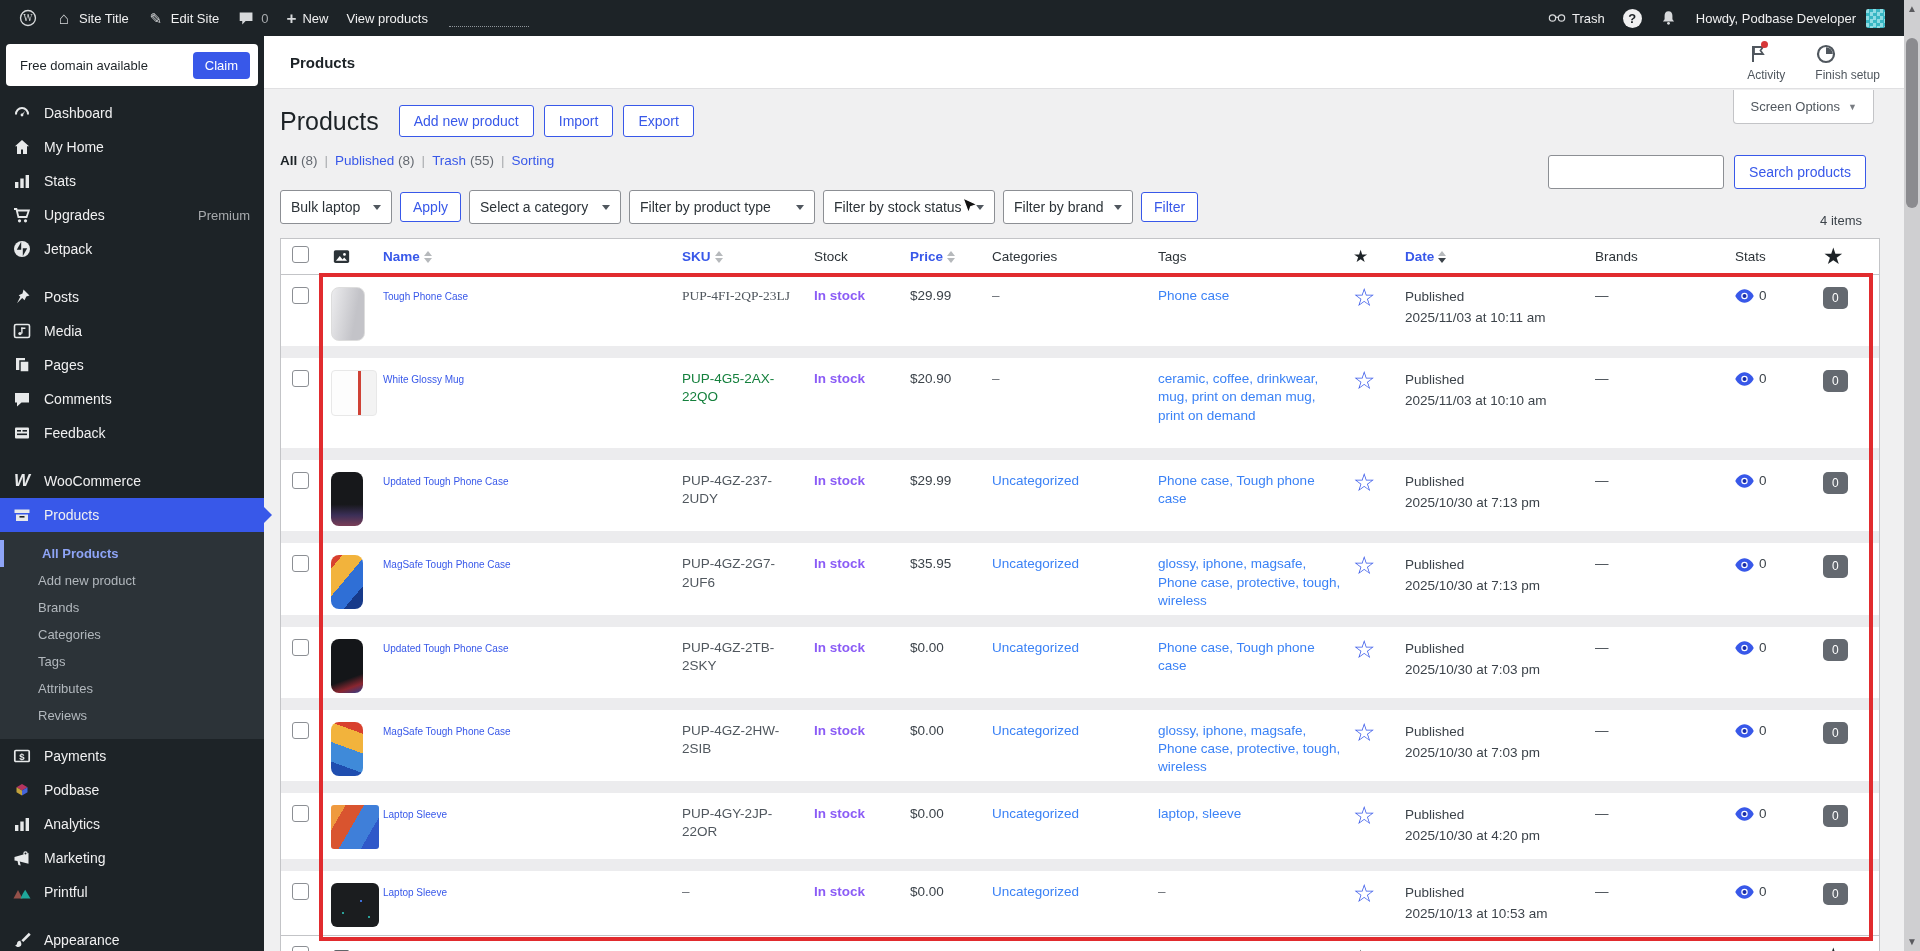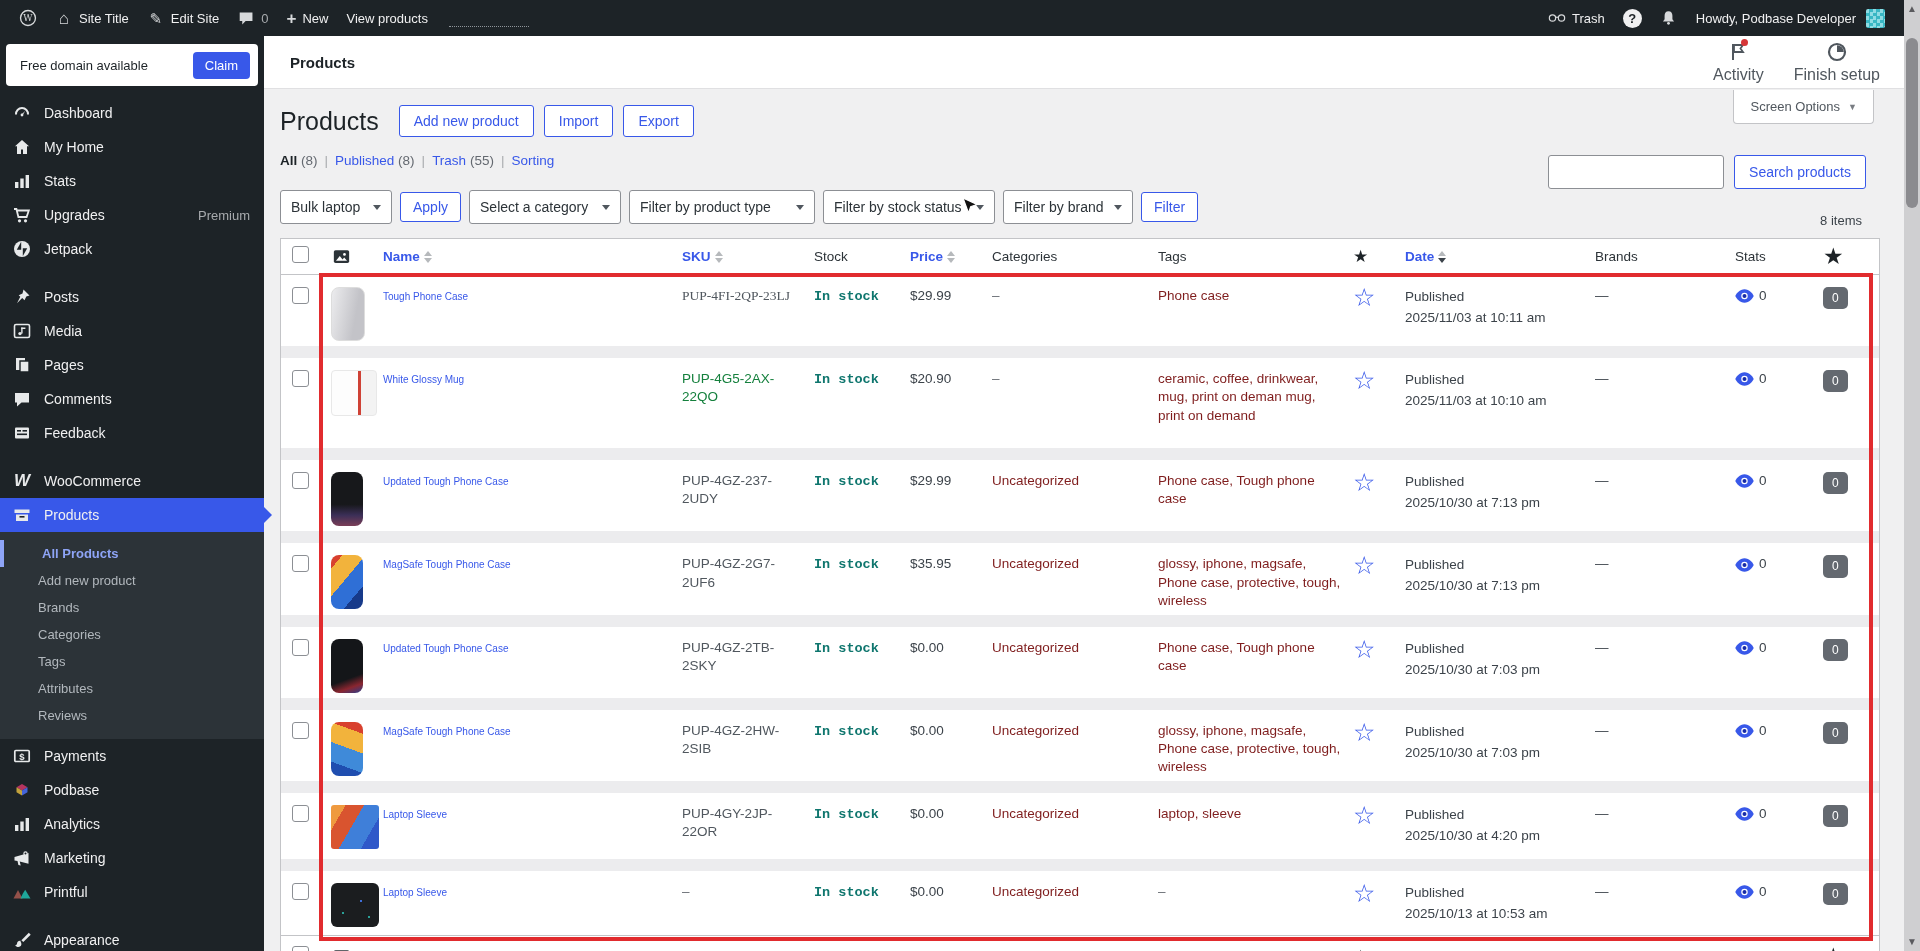--- a/index.html
+++ b/index.html
@@ -45,21 +45,21 @@
   .submenu { background:#2c3338; padding:8px 0 10px 0; }
   .submenu-item { padding:6px 12px 6px 38px; font-size:13px; color:#b2b8bd; cursor:pointer; }
   .submenu-item.current { color:#8ea4f6; font-weight:bold; border-left:4px solid #8ea4f6; }
   .woo-w { font-style:italic; font-weight:bold; font-size:17px; color:#e7e9ea; }
 
   
   .main { position:absolute; top:36px; left:264px; width:1640px; height:915px; background:#f0f0f1; }
   .topbar { height:53px; background:#fff; border-bottom:1px solid #e0e0e2; display:flex; align-items:center; padding:0 24px 0 26px; }
   .topbar-title { font-size:15px; font-weight:bold; color:#1d2327; }
   .topbar-actions { margin-left:auto; display:flex; gap:30px; }
-  .tb-action { display:flex; flex-direction:column; align-items:center; gap:3px; color:#50575e; font-size:16px; cursor:pointer; }
+  .tb-action { display:flex; flex-direction:column; gap:3px; color:#50575e; font-size:12px; cursor:pointer; }
   .tb-ic { width:22px; height:22px; position:relative; color:#50575e; }
   .red-dot { position:absolute; top:-2px; right:1px; width:7px; height:7px; border-radius:50%; background:#d63638; }
 
   .screen-options { position:absolute; top:54px; right:30px; background:#fff; border:1px solid #c3c4c7; border-top:none;
     border-radius:0 0 4px 4px; padding:9px 16px; font-size:13px; color:#50575e; display:flex; align-items:center; gap:8px; cursor:pointer; z-index:10; }
   .so-caret { font-size:9px; color:#787c82; }
 
   .content { position:relative; padding-top:16px; }
 
   .h1row { margin-left:16px; display:flex; align-items:center; gap:12px; }
@@ -94,23 +94,23 @@
   .sa-up { border-left:4px solid transparent; border-right:4px solid transparent; border-bottom:5px solid #b6b9bc; }
   .sa-down { border-left:4px solid transparent; border-right:4px solid transparent; border-top:5px solid #b6b9bc; }
   .sa-dark { border-top-color:#3c434a; }
   .hstar { color:#1d2327; font-size:17px; }
   .hstar.big { font-size:23px; }
   .cbx { width:17px; height:17px; border:1px solid #8c8f94; border-radius:3px; background:#fff; display:inline-block; margin-left:11px; cursor:pointer; }
   .rows { background:#ececee; display:flex; flex-direction:column; gap:12px; }
   .prow { background:#fff; padding-top:12px; }
   .prow .cell { font-size:13.5px; color:#3c434a; padding-right:10px; line-height:1.35; }
   .plink { color:#3858e9; font-size:10px; text-decoration:none; cursor:pointer; }
-  .tlink, .clink { color:#7f1d1d; font-size:13.5px; text-decoration:none; cursor:pointer; }
+  .tlink, .clink { color:#3b82f6; font-size:13.5px; text-decoration:none; cursor:pointer; }
   .dash { color:#646970; }
-  .instock { color:#0f766e; font-weight:bold;font-family:Liberation Mono, monospace; }
+  .instock { color:#8b5cf6; font-weight:bold; }
   .rowstar { color:#3858e9; font-size:25px; line-height:0.8; cursor:pointer; }
   .datecell div { line-height:1.55; }
   .statcell { display:flex; align-items:center; gap:5px; color:#3858e9; }
   .badge { display:inline-block; background:#646970; color:#fff; font-size:12px; border-radius:5px; padding:3px 9px; }
   .thumb { display:inline-block; margin-left:12px; border-radius:4px; }
   .t-silver-case { width:34px; height:54px; background:linear-gradient(100deg,#ececee,#c3c3c8 70%); border-radius:8px; border:1px solid #ddd; }
   .t-white-mug { width:46px; height:46px; background:linear-gradient(90deg,#fdfdfd 58%,#cf4236 58% 66%,#f3f3f3 66%); border:1px solid #e8e8e8; border-radius:4px; }
   .t-black-case { width:32px; height:54px; background:linear-gradient(180deg,#17181b 60%,#3b2f57 80%,#7a3e57 100%); border-radius:8px; }
   .t-color-case { width:32px; height:54px; background:linear-gradient(130deg,#d8402e 15%,#f2b33c 15% 45%,#2f6fd6 45% 75%,#173a8a 75%); border-radius:8px; }
   .t-black-case2 { width:32px; height:54px; background:linear-gradient(160deg,#141619 70%,#8a2630 85%,#2a3f8f 100%); border-radius:8px; }
@@ -418,21 +418,21 @@
           <button class="outline-btn">Export</button>
         </span>
     </div>
 
     <div class="views" id="views"><span class="view-link current">All</span> <span class="view-count">(8)</span><span class="sep">|</span><span class="view-link">Published</span> <span class="view-count">(8)</span><span class="sep">|</span><span class="view-link">Trash</span> <span class="view-count">(55)</span><span class="sep">|</span><span class="view-link">Sorting</span></div>
 
     <div class="searchbox">
       <input class="search-input" type="text" style="">
       <button class="outline-btn">Search products</button>
     </div>
-    <span class="items-count">8 items</span>
+    <span class="items-count">4 items</span>
 
     <div class="filterrow" id="filterrow">
         <div class="fselect" style="min-width: 112px;">
           <span>Bulk laptop</span>
         </div>
         <button class="outline-btn" style="padding: 6px 12px;">Apply</button>
         <div class="fselect" style="min-width: 152px;">
           <span>Select a category</span>
         </div>
         <div class="fselect" style="min-width: 186px;">

